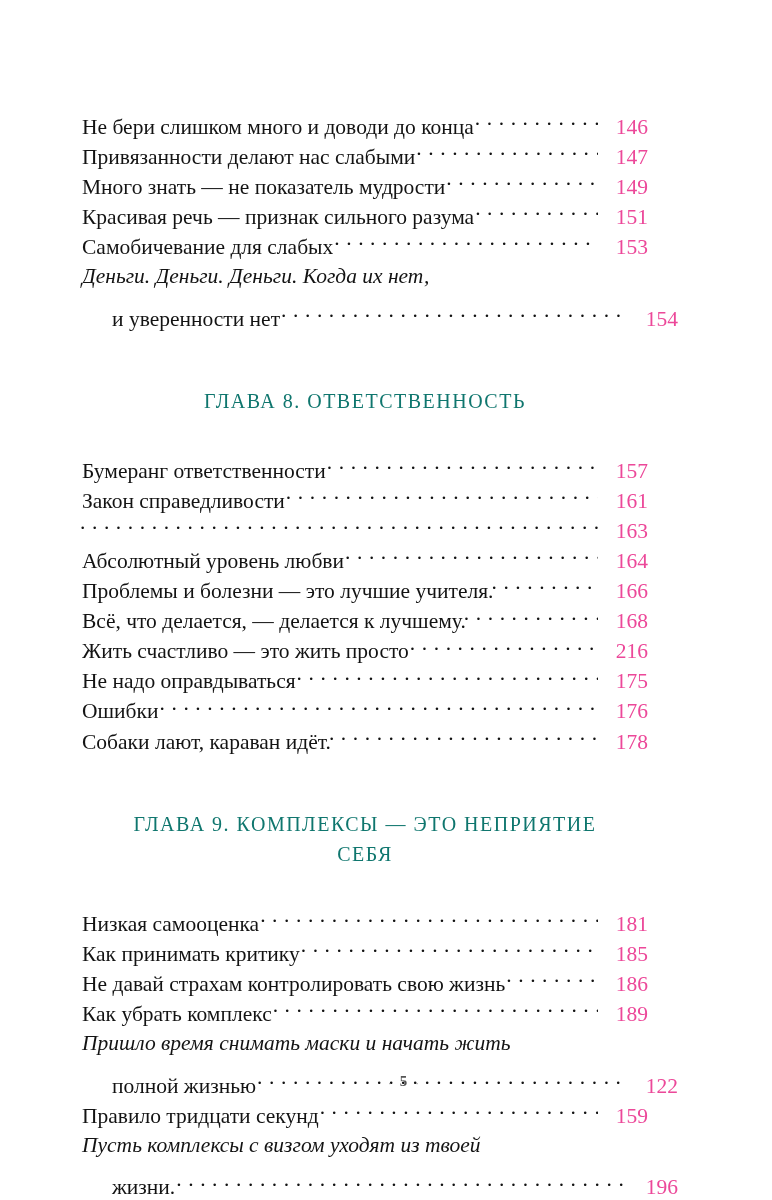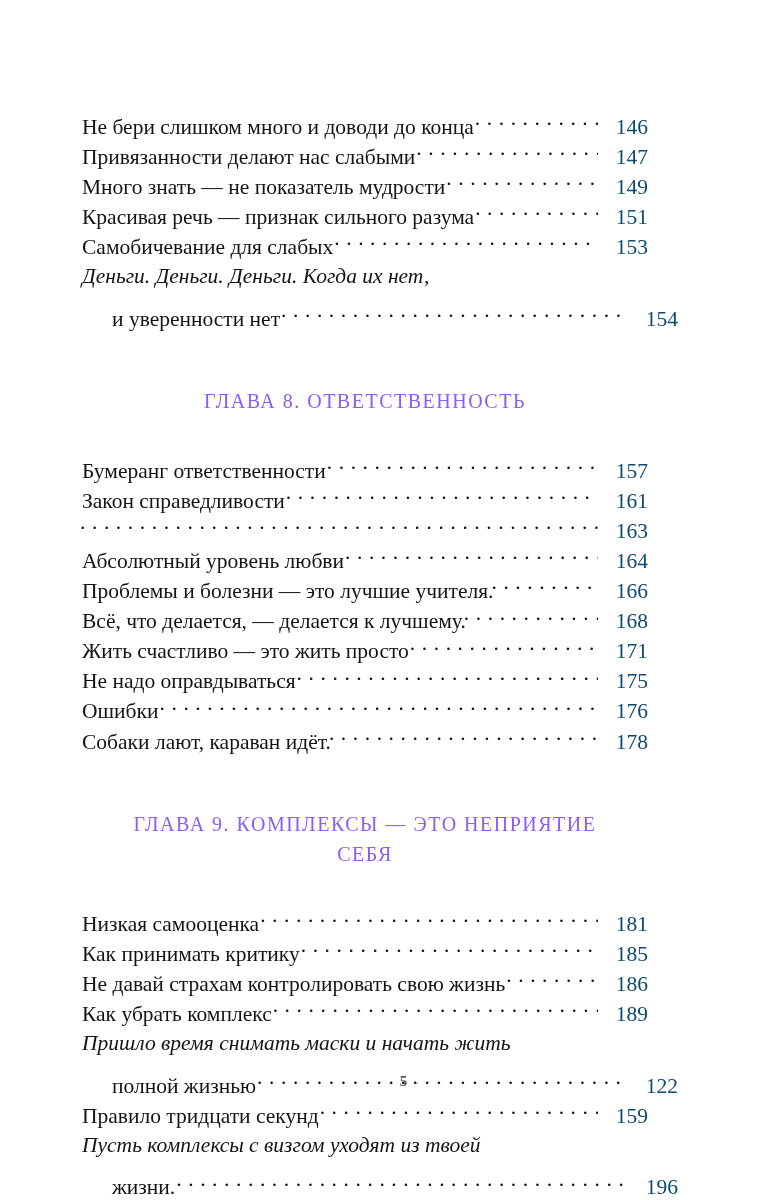--- a/index.html
+++ b/index.html
@@ -82,40 +82,40 @@
   .entry-leader.tight {
     margin-left: -2px;
   }
 
   .entry-page {
     flex: 0 0 auto;
     text-align: right;
     min-width: 44px;
     padding-left: 5px;
     font-size: 21.5px;
-    color: #0c4a6e;
+    color: #ec4899;
     font-variant-numeric: lining-nums;
   }
 
   
   .entry-line1 {
     white-space: pre;
     font-style: italic;
   }
   .entry-line2 {
     padding-left: 30px;
     margin-top: 12px;
   }
 
   
   .chapter-heading {
     text-align: center;
     font-size: 20px;
     letter-spacing: 1.5px;
-    color: #8b5cf6;
+    color: #0f766e;
     line-height: 30px;
     margin: 0;
     font-weight: normal;
   }
   .chapter-heading .hd-line {
     display: block;
   }
 
   .gap-before-heading { height: 52px; }
   .gap-after-heading  { height: 40px; }
@@ -242,21 +242,21 @@
               <div class="entry-row">
                 <span class="entry-title">Всё, что делается, — делается к лучшему.</span>
                 <span class="entry-leader tight"></span>
                 <span class="entry-page">168</span>
               </div>
             </li>
             <li class="toc-entry">
               <div class="entry-row">
                 <span class="entry-title">Жить счастливо — это жить просто</span>
                 <span class="entry-leader"></span>
-                <span class="entry-page">171</span>
+                <span class="entry-page">216</span>
               </div>
             </li>
             <li class="toc-entry">
               <div class="entry-row">
                 <span class="entry-title">Не надо оправдываться</span>
                 <span class="entry-leader"></span>
                 <span class="entry-page">175</span>
               </div>
             </li>
             <li class="toc-entry">

